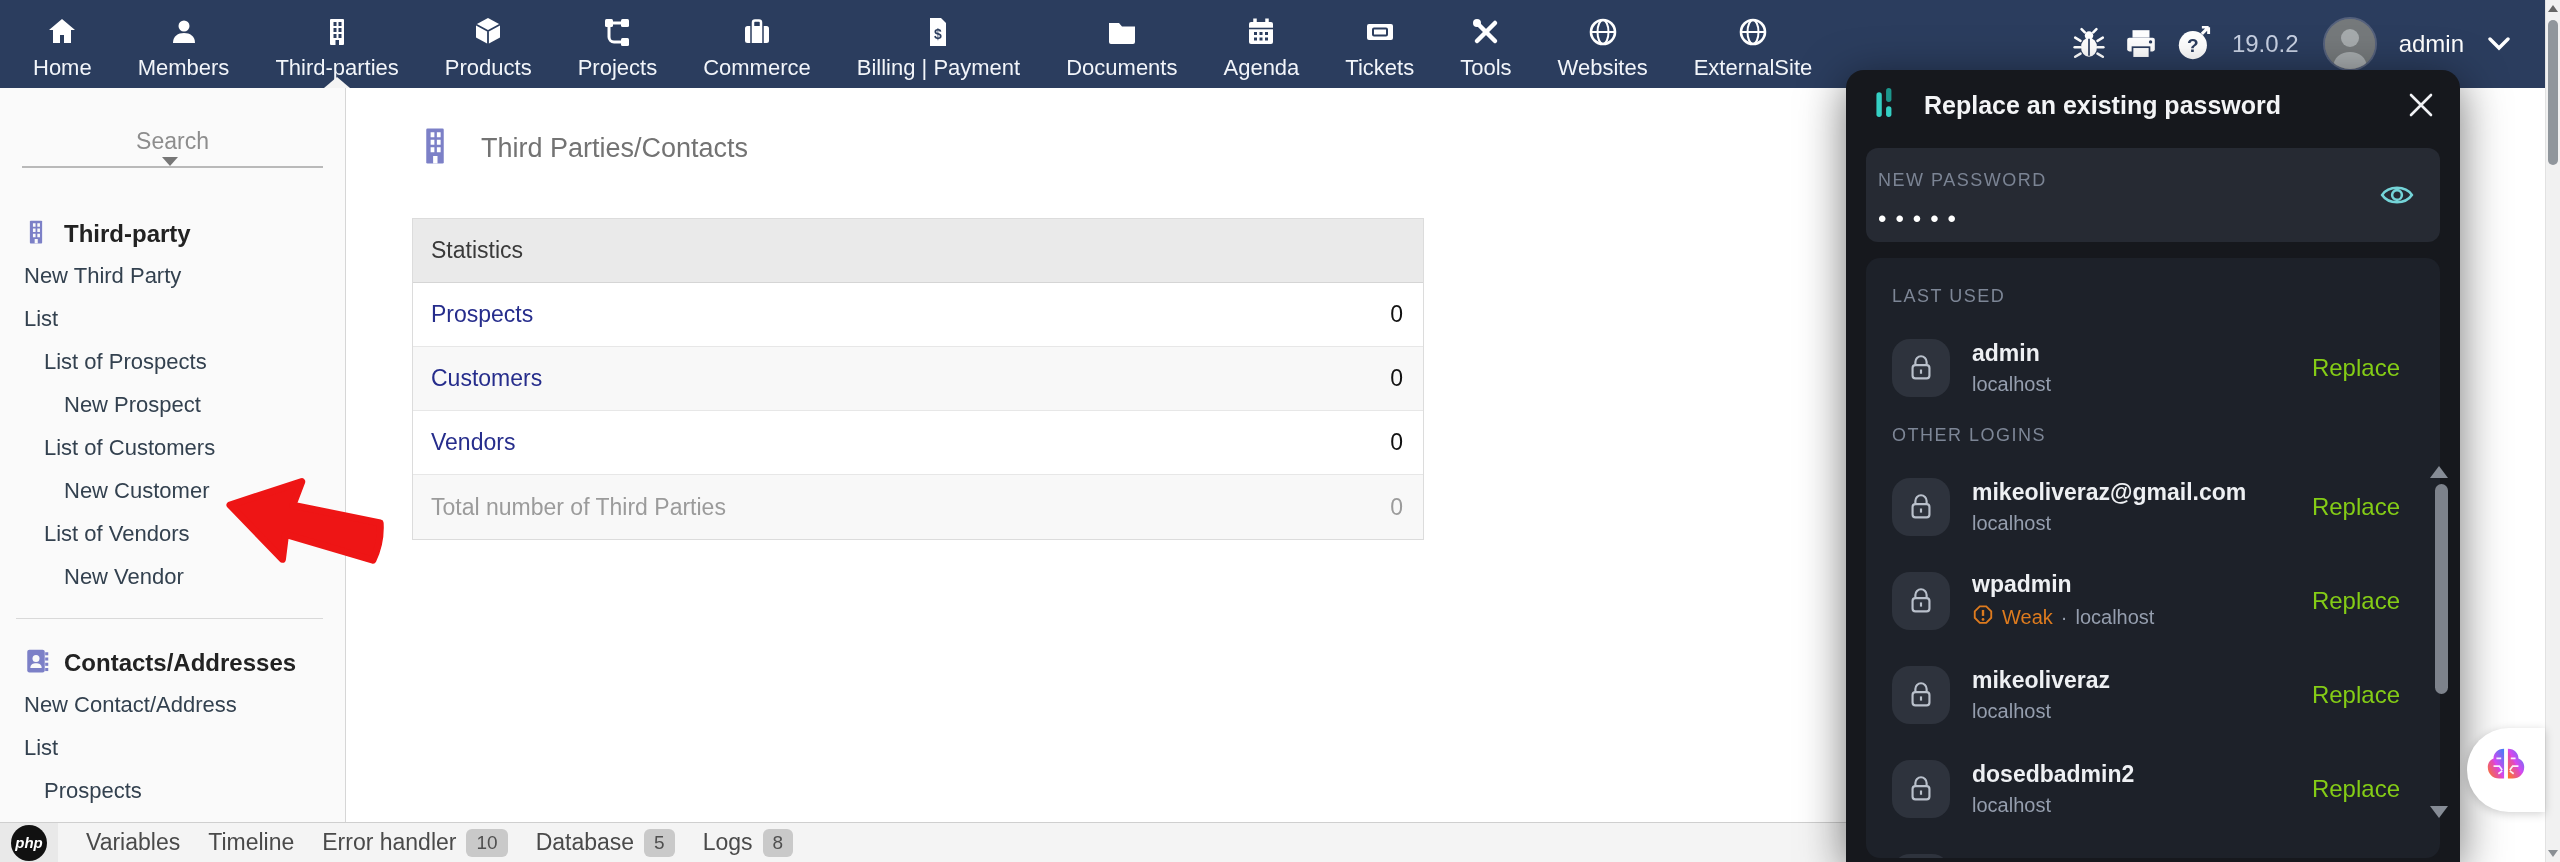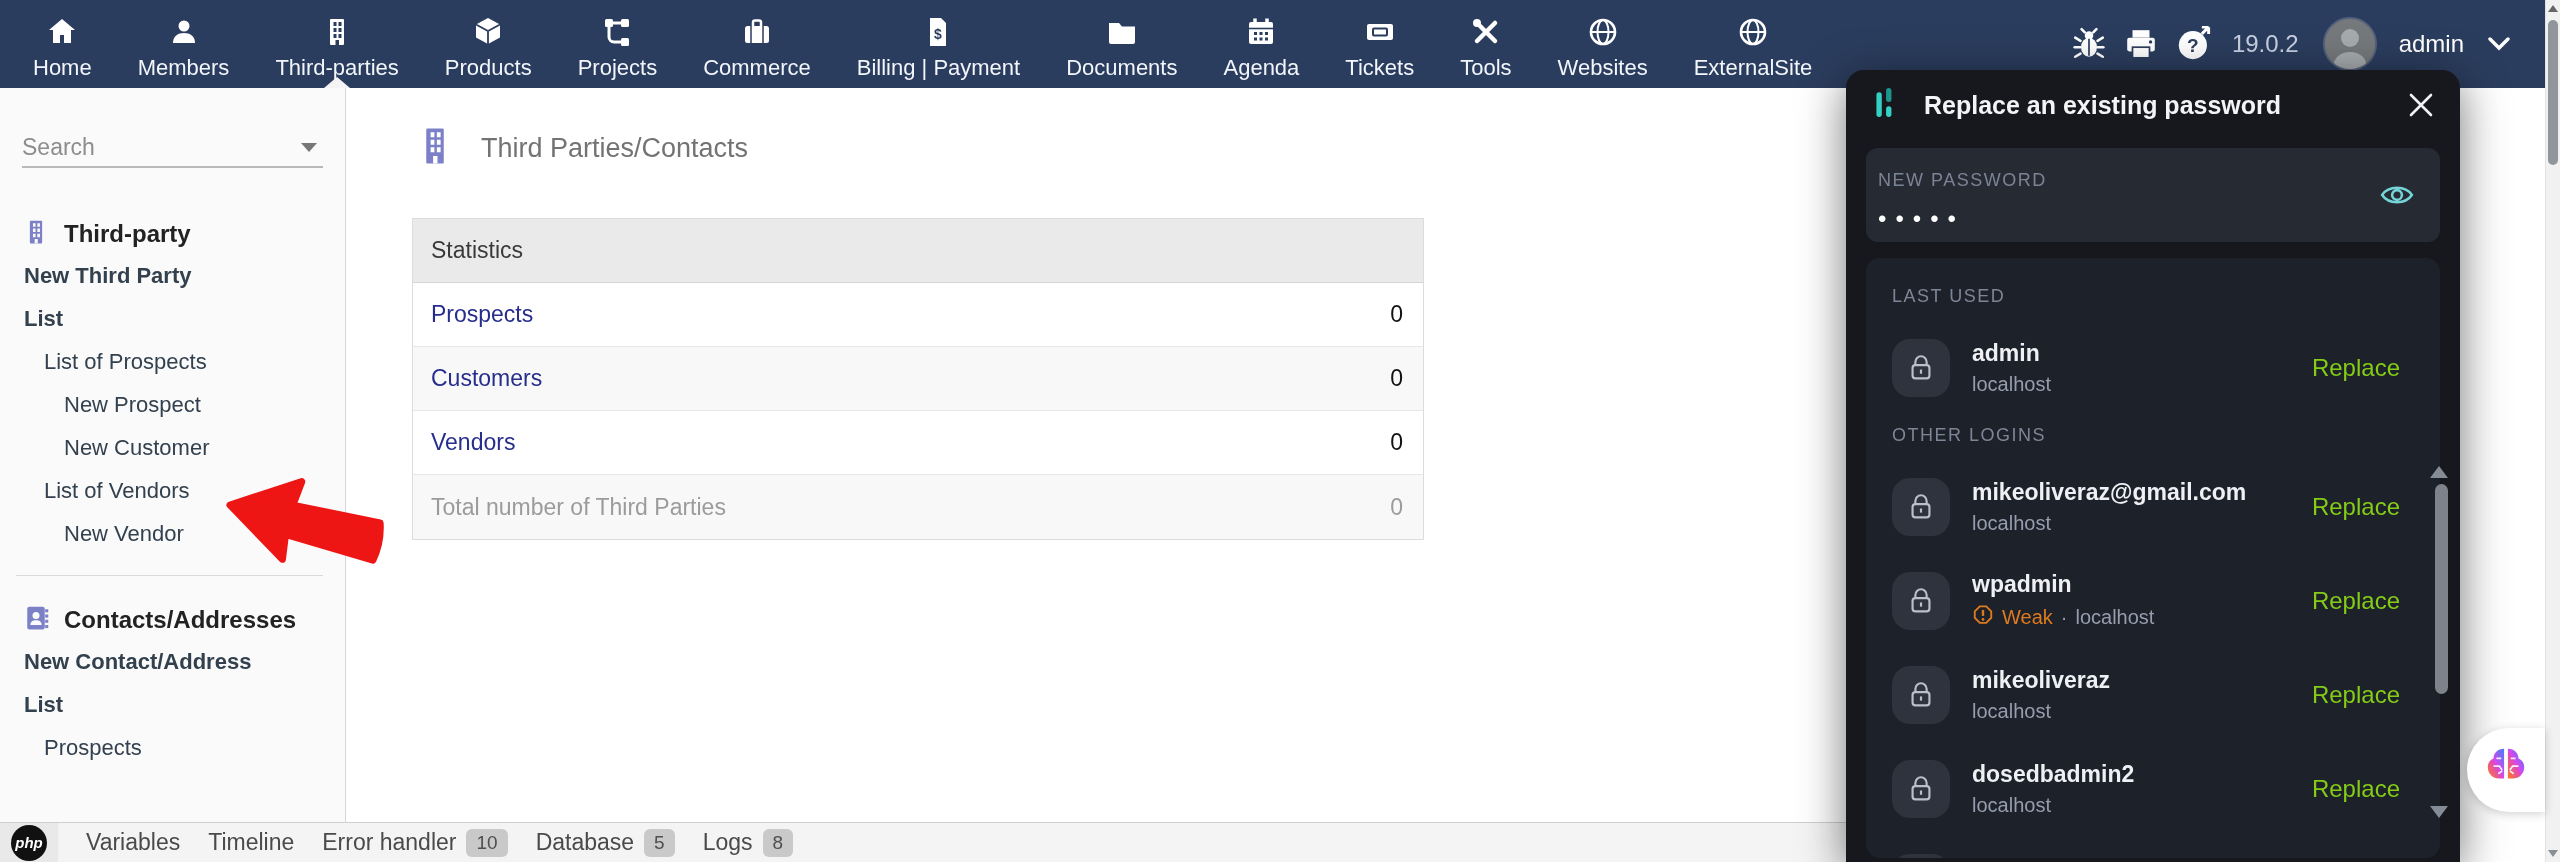--- a/index.html
+++ b/index.html
@@ -23,29 +23,29 @@
   .version { color:#c7d0e2; font-size:24px; margin:0 6px 0 2px; }
   .avatar { width:54px; height:54px; border-radius:50%; background:#73777a; overflow:hidden;
             border:2px solid #55617c; cursor:pointer; }
   .username { color:#fff; font-size:24px; margin-left:4px; }
   .chev { margin-left:6px; cursor:pointer; display:flex; align-items:center; }
 
   
   .sidebar { position:absolute; left:0; top:88px; width:346px; height:734px;
              background:#fafafa; border-right:1px solid #d6d6d6; z-index:1; }
   .search-box { margin:40px 22px 0 22px; height:40px; border-bottom:2px solid #b9b9b9;
-                display:flex; align-items:center; cursor:pointer; }
+                display:flex; align-items:center; cursor:pointer;flex-direction:column; }
   .search-box .search-text { color:#8d8d8d; font-size:23px; flex:1; }
   .search-caret { width:0; height:0; border-left:8px solid transparent; border-right:8px solid transparent;
                   border-top:9px solid #777; margin-right:6px; }
   .menu-section { margin-top:46px; }
   .menu-header { display:flex; align-items:center; gap:14px; padding:0 0 0 22px; height:40px; }
   .menu-header .mh-title { font-size:24px; font-weight:bold; color:#222; }
   .menu-item { height:43px; display:flex; align-items:center; font-size:22px; color:#33414f; cursor:pointer; }
-  .menu-item.l1 { padding-left:24px;font-weight:bold; }
+  .menu-item.l1 { padding-left:24px; }
   .menu-item.l2 { padding-left:44px; }
   .menu-item.l3 { padding-left:64px; }
   .menu-divider { height:1px; background:#d9d9d9; margin:20px 22px 0 16px; }
 
   
   .main { position:absolute; left:347px; top:88px; width:2213px; height:734px; background:#fff; }
   .page-title { position:absolute; left:68px; top:38px; display:flex; align-items:center; gap:26px; }
   .page-title .pt-text { color:#737373; font-size:27px; }
   .stats-table { position:absolute; left:65px; top:130px; width:1012px;
                  border:1px solid #dcdcdc; background:#fff; }
@@ -344,20 +344,21 @@
                 <rect x="17.5" y="18" width="3" height="4"></rect>
                 <rect x="14.5" y="24" width="3.5" height="5"></rect>
               </g>
             </svg></span>
         <span class="mh-title">Third-party</span>
       </div>
       <div class="menu-item l1">New Third Party</div>
       <div class="menu-item l1">List</div>
       <div class="menu-item l2">List of Prospects</div>
       <div class="menu-item l3">New Prospect</div>
+      <div class="menu-item l2">List of Customers</div>
       <div class="menu-item l3">New Customer</div>
       <div class="menu-item l2">List of Vendors</div>
       <div class="menu-item l3">New Vendor</div>
     </div>
 
     <div class="menu-divider"></div>
 
     <div class="menu-section" style="margin-top:24px;">
       <div class="menu-header">
         <span><svg width="28" height="28" viewBox="0 0 32 32">

